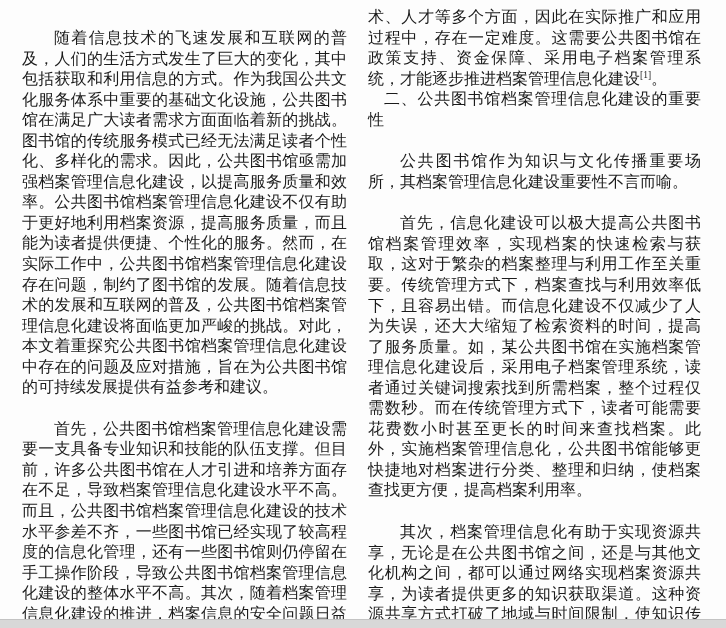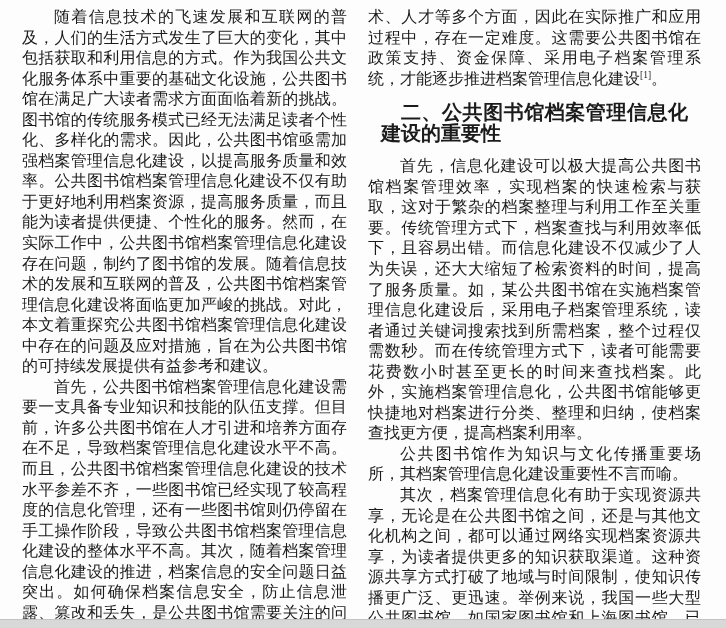--- a/index.html
+++ b/index.html
@@ -17,25 +17,25 @@
   }
   .col {
     font-size: 16px;
     line-height: 20.55px;
     text-align: justify;
     text-justify: inter-ideograph;
   }
   .col-left  { width: 325px; }
   .col-right { width: 333px; }
   p { margin: 0; padding: 0; }
-  .indent { text-indent: 2em; }
+  .indent { text-indent: 2em; margin-top: 21px; }
   .heading {
-    margin: 13px;
-    font-size: 20px;
-    font-weight: bold;
+    margin: 0;
+    font-size: 16px;
+    font-weight: normal;
     text-indent: 1em;
     font-family: "Liberation Sans", "DejaVu Sans", sans-serif;
   }
   sup.cite {
     font-size: 9.5px;
     line-height: 0;
     vertical-align: super;
     letter-spacing: 0;
   }
   .footnote { position: absolute; left: 22px; top: 585px; width: 682px; }
@@ -70,22 +70,22 @@
   <div class="columns">
 
     <div class="col col-left">
       <p class="indent">随着信息技术的飞速发展和互联网的普及，人们的生活方式发生了巨大的变化，其中包括获取和利用信息的方式。作为我国公共文化服务体系中重要的基础文化设施，公共图书馆在满足广大读者需求方面面临着新的挑战。图书馆的传统服务模式已经无法满足读者个性化、多样化的需求。因此，公共图书馆亟需加强档案管理信息化建设，以提高服务质量和效率。公共图书馆档案管理信息化建设不仅有助于更好地利用档案资源，提高服务质量，而且能为读者提供便捷、个性化的服务。然而，在实际工作中，公共图书馆档案管理信息化建设存在问题，制约了图书馆的发展。随着信息技术的发展和互联网的普及，公共图书馆档案管理信息化建设将面临更加严峻的挑战。对此，本文着重探究公共图书馆档案管理信息化建设中存在的问题及应对措施，旨在为公共图书馆的可持续发展提供有益参考和建议。</p>
       <p class="indent">首先，公共图书馆档案管理信息化建设需要一支具备专业知识和技能的队伍支撑。但目前，许多公共图书馆在人才引进和培养方面存在不足，导致档案管理信息化建设水平不高。而且，公共图书馆档案管理信息化建设的技术水平参差不齐，一些图书馆已经实现了较高程度的信息化管理，还有一些图书馆则仍停留在手工操作阶段，导致公共图书馆档案管理信息化建设的整体水平不高。其次，随着档案管理信息化建设的推进，档案信息的安全问题日益突出。如何确保档案信息安全，防止信息泄露、篡改和丢失，是公共图书馆需要关注的问题。此外，由于公共图书馆档案管理信息化建设涉及资金、技</p>
     </div>
 
     <div class="col col-right">
       <p><span>术、人才等多个方面，因此在实际推广和应用过程中，存在一定难度。这需要公共图书馆在政策支持、资金保障、采用电子档案管理系统，才能逐步推进档案管理信息化建设</span><sup class="cite">[1]</sup><span>。</span></p>
       <p class="heading">二、公共图书馆档案管理信息化建设的重要性</p>
+      <p class="indent">公共图书馆作为知识与文化传播重要场所，其档案管理信息化建设重要性不言而喻。</p>
       <p class="indent">首先，信息化建设可以极大提高公共图书馆档案管理效率，实现档案的快速检索与获取，这对于繁杂的档案整理与利用工作至关重要。传统管理方式下，档案查找与利用效率低下，且容易出错。而信息化建设不仅减少了人为失误，还大大缩短了检索资料的时间，提高了服务质量。如，某公共图书馆在实施档案管理信息化建设后，采用电子档案管理系统，读者通过关键词搜索找到所需档案，整个过程仅需数秒。而在传统管理方式下，读者可能需要花费数小时甚至更长的时间来查找档案。此外，实施档案管理信息化，公共图书馆能够更快捷地对档案进行分类、整理和归纳，使档案查找更方便，提高档案利用率。</p>
-      <p class="indent">公共图书馆作为知识与文化传播重要场所，其档案管理信息化建设重要性不言而喻。</p>
       <p class="indent">其次，档案管理信息化有助于实现资源共享，无论是在公共图书馆之间，还是与其他文化机构之间，都可以通过网络实现档案资源共享，为读者提供更多的知识获取渠道。这种资源共享方式打破了地域与时间限制，使知识传播更广泛、更迅速。举例来说，我国一些大型公共图书馆，如国家图书馆和上海图书馆，已实现档案资源的共享，读者可以在其中任何一家图书馆查询这两家图书馆的档案资料。</p>
 
     </div>
 
   </div>
 
 
   <div class="bottom-strip"></div>
 
 </div>

